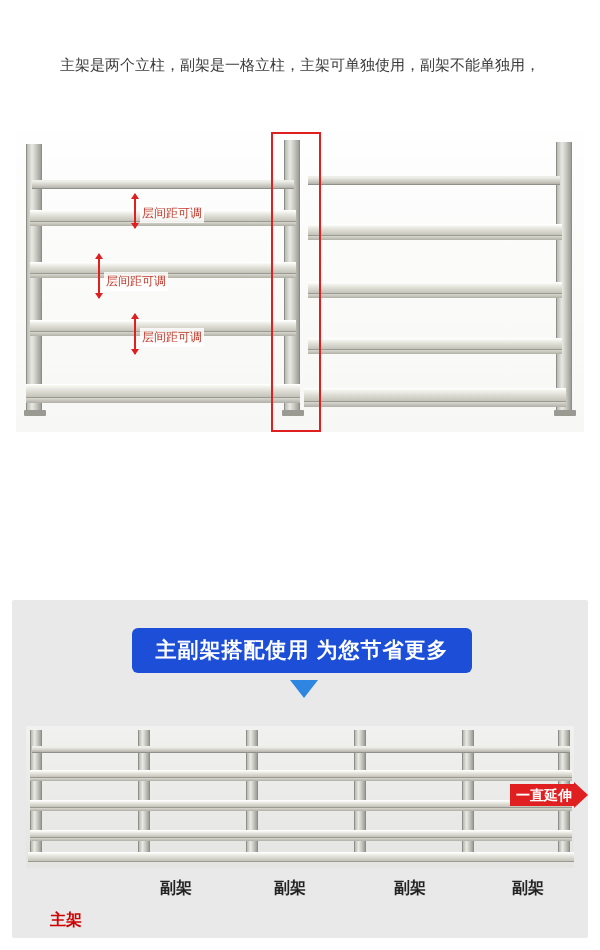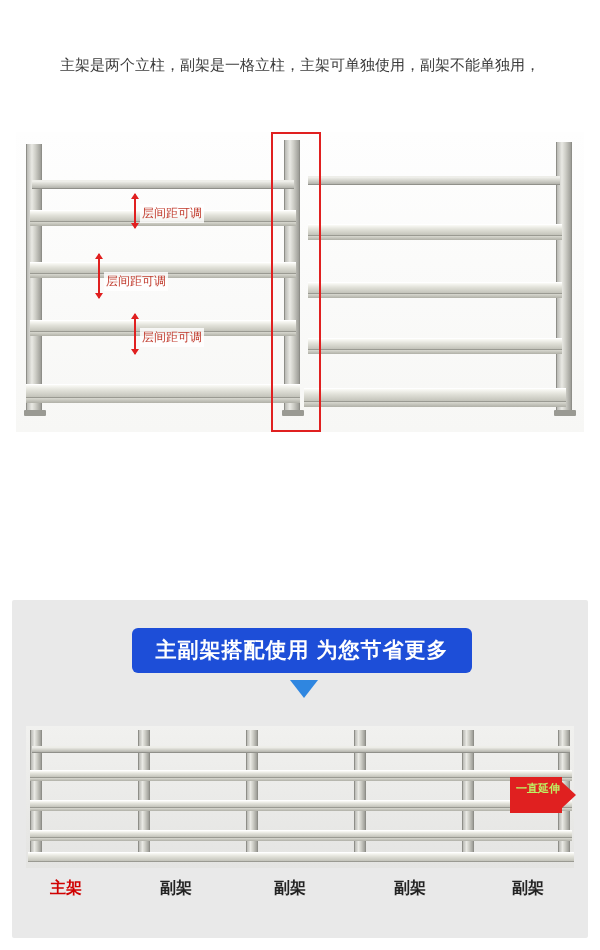--- a/index.html
+++ b/index.html
@@ -177,23 +177,23 @@
   }
 
   .extend-arrow {
     position: absolute;
     left: 498px; top: 182px;
     height: 26px;
     display: flex; align-items: center;
   }
   .extend-arrow .body {
     background: #e02020;
-    height: 36px;
-    color: #bef264;
-    font-size: 11px;
+    height: 22px;
+    color: #ffffff;
+    font-size: 14px;
     font-weight: bold;
     line-height: 22px;
     padding: 0 2px 0 6px;
     white-space: nowrap;
   }
   .extend-arrow .head {
     width: 0; height: 0;
     border-top: 13px solid transparent;
     border-bottom: 13px solid transparent;
     border-left: 14px solid #e02020;
@@ -204,21 +204,21 @@
     left: 0; top: 278px;
     width: 576px;
     height: 30px;
   }
   .labels-row span {
     position: absolute;
     font-size: 16px;
     font-weight: bold;
     color: #222;
   }
-  .labels-row span.primary { color: #d00000; }
+  .labels-row span.primary { color: #d00000; margin-top: 32px; }
 </style>
 </head>
 <body>
 
 <div class="page">
 
   <div class="header">
     <div class="subtitle">
       <span>主架是两个立柱，副架是一格立柱，主架可单独使用，副架不能单独用，</span><br>
     </div>

